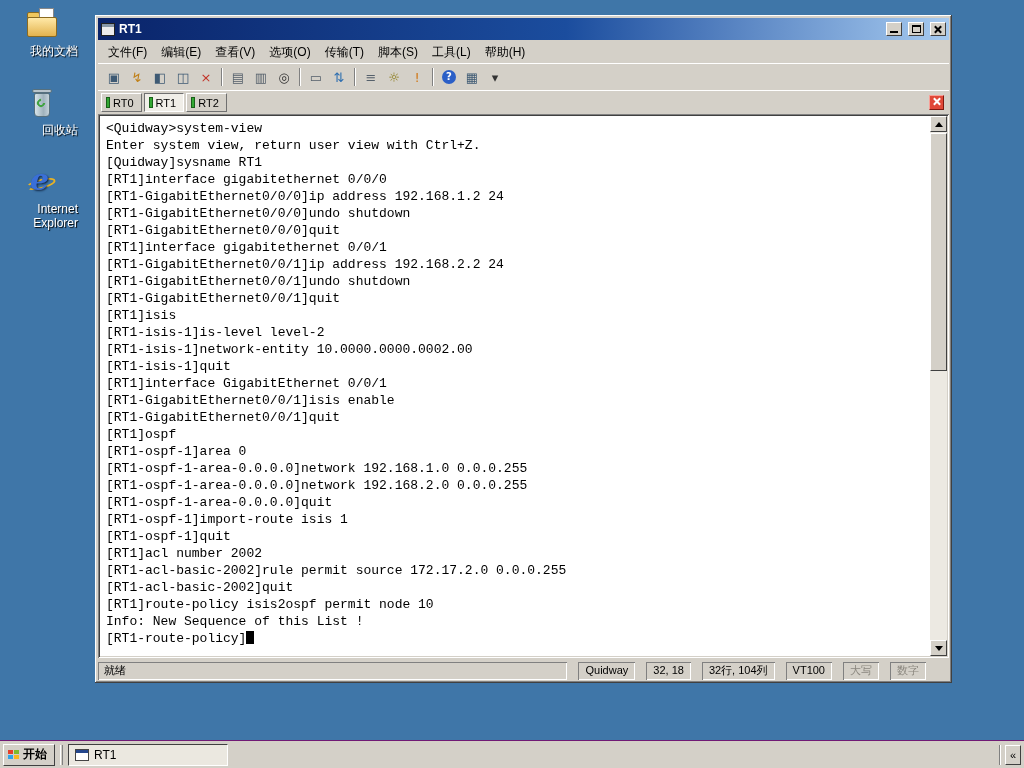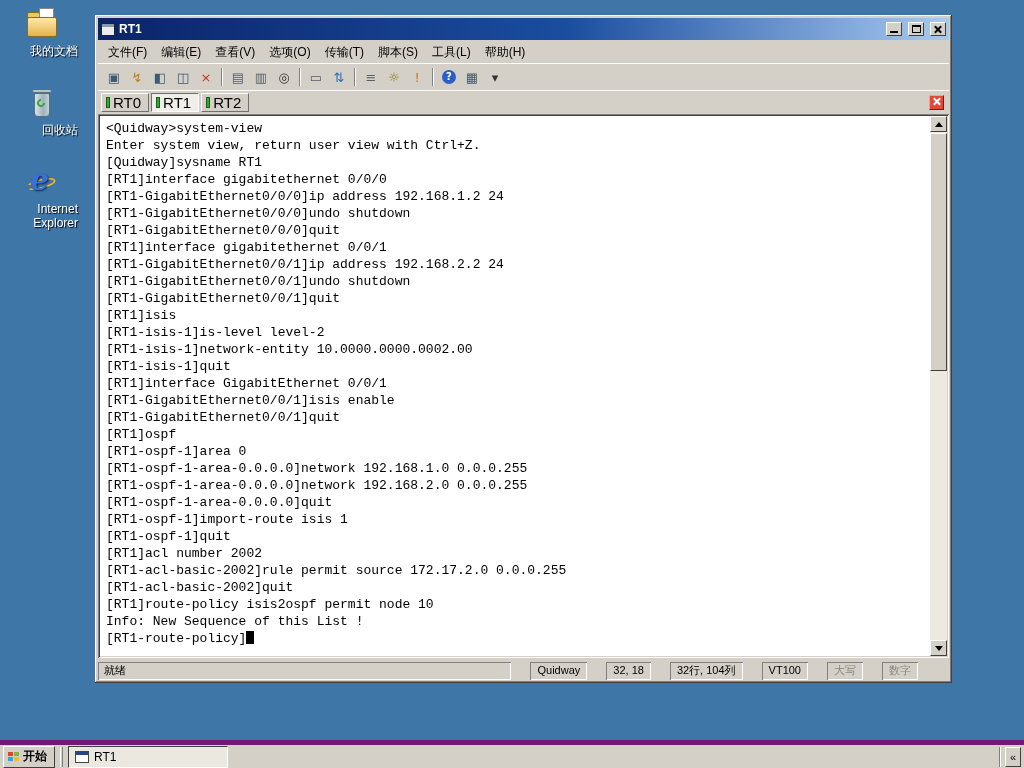--- a/index.html
+++ b/index.html
@@ -52,47 +52,47 @@
   .menu-item { font-size:12px; padding:3px 7px; }
 
   .toolbar { height:27px; display:flex; align-items:center; padding:1px 5px; gap:1px; border-top:1px solid #fff; flex:none; }
   .tool-btn { width:22px; height:22px; background:transparent; border:1px solid transparent; display:flex; align-items:center; justify-content:center; font-size:13px; padding:0; }
   .tool-glyph { font-size:13px; line-height:1; font-family:"DejaVu Sans",sans-serif; }
   .tool-glyph.badge { width:14px; height:14px; border-radius:50%; color:#fff; font-size:10px; font-weight:bold; line-height:14px; text-align:center; }
   .tool-sep { width:2px; height:18px; margin:0 3px; border-left:1px solid #808080; border-right:1px solid #fff; }
 
   .tabbar { height:24px; display:flex; align-items:center; padding:2px 3px; position:relative; border-top:1px solid #fff; flex:none; }
   .tab { display:inline-flex; align-items:center; gap:3px; height:19px; padding:0 7px 0 4px; margin-right:2px;
-         background:#D4D0C8; border:1px solid; border-color:#fff #707070 #707070 #fff; font-size:15px; }
+         background:#D4D0C8; border:1px solid; border-color:#fff #707070 #707070 #fff; font-size:11px; }
   .tab.active { background:#F0EEE8; border-color:#707070 #fff #fff #707070; }
   .tab-led { width:4px; height:11px; background:#33A833; border:1px solid #186018; }
   .tab-close { position:absolute; right:5px; top:4px; width:15px; height:15px; background:#E04838;
                border:1px solid; border-color:#F8A098 #801810 #801810 #F8A098; }
 
   .terminal { flex:1; background:#fff; position:relative; overflow:hidden;
               box-shadow: inset 1px 1px 0 #808080, inset -1px -1px 0 #fff, inset 2px 2px 0 #404040, inset -2px -2px 0 #D4D0C8; }
   .term-text { position:absolute; left:2px; top:2px; right:19px; bottom:2px; padding:4px 0 0 6px;
                font:13px/17px "Liberation Mono","DejaVu Sans Mono",monospace; color:#000; white-space:pre; overflow:hidden; }
   .cursor { display:inline-block; width:8px; height:13px; background:#000; vertical-align:-2px; }
   .vscroll { position:absolute; top:2px; right:2px; bottom:2px; width:17px; background:#ECE9E2; }
   .scroll-btn { position:absolute; left:0; width:17px; height:16px; background:#D4D0C8; border:1px solid; border-color:#fff #404040 #404040 #fff; display:flex; align-items:center; justify-content:center; }
   .scroll-btn.up { top:0; } .scroll-btn.down { bottom:0; }
   .arr { width:0; height:0; border:4px solid transparent; }
   .arr-up { border-bottom:5px solid #000; margin-top:-4px; }
   .arr-down { border-top:5px solid #000; margin-bottom:-4px; }
   .scroll-thumb { position:absolute; left:0; top:17px; width:17px; height:238px; background:#D4D0C8; border:1px solid; border-color:#fff #404040 #404040 #fff; }
 
-  .statusbar { height:22px; display:flex; align-items:center; gap:19px; padding-top:3px; font-size:11px; flex:none; }
+  .statusbar { height:22px; display:flex; align-items:center; gap:11px; padding-top:3px; font-size:11px; flex:none; }
   .status-msg { flex:1; height:18px; line-height:17px; padding:0 6px; }
   .status-seg { height:18px; line-height:17px; padding:0 7px; text-align:center; white-space:nowrap; }
   .dim { color:#8B877F; }
   .status-grip { width:12px; height:18px; }
 
   
-  .taskbar { position:absolute; left:0; bottom:0; width:1024px; height:28px; background:#D4D0C8; border-top:5px solid #701a75;
+  .taskbar { position:absolute; left:0; bottom:0; width:1024px; height:28px; background:#D4D0C8; border-top:1px solid #701a75;
              display:flex; align-items:center; padding:0 3px; gap:3px; }
   .start-btn { height:22px; display:flex; align-items:center; gap:4px; padding:0 7px 0 4px; background:#D4D0C8;
                border:1px solid; border-color:#fff #404040 #404040 #fff; font-weight:bold; font-size:12px; }
   .flag { display:grid; grid-template-columns:5px 5px; grid-template-rows:4px 4px; gap:1px; }
   .flag i { display:block; }
   .f-r{background:#E5402A}.f-g{background:#7EBB2C}.f-b{background:#31A3E8}.f-y{background:#F8B820}
   .task-grip { width:3px; height:20px; border-left:1px solid #fff; border-right:1px solid #808080; margin:0 2px; }
   .task-btn { width:160px; height:22px; display:flex; align-items:center; gap:5px; padding:0 6px; font-size:12px;
               background:#D4D0C8; border:1px solid; border-color:#fff #404040 #404040 #fff; text-align:left; }
   .task-btn.active { background:#EBE8E0; border-color:#404040 #fff #fff #404040; }

